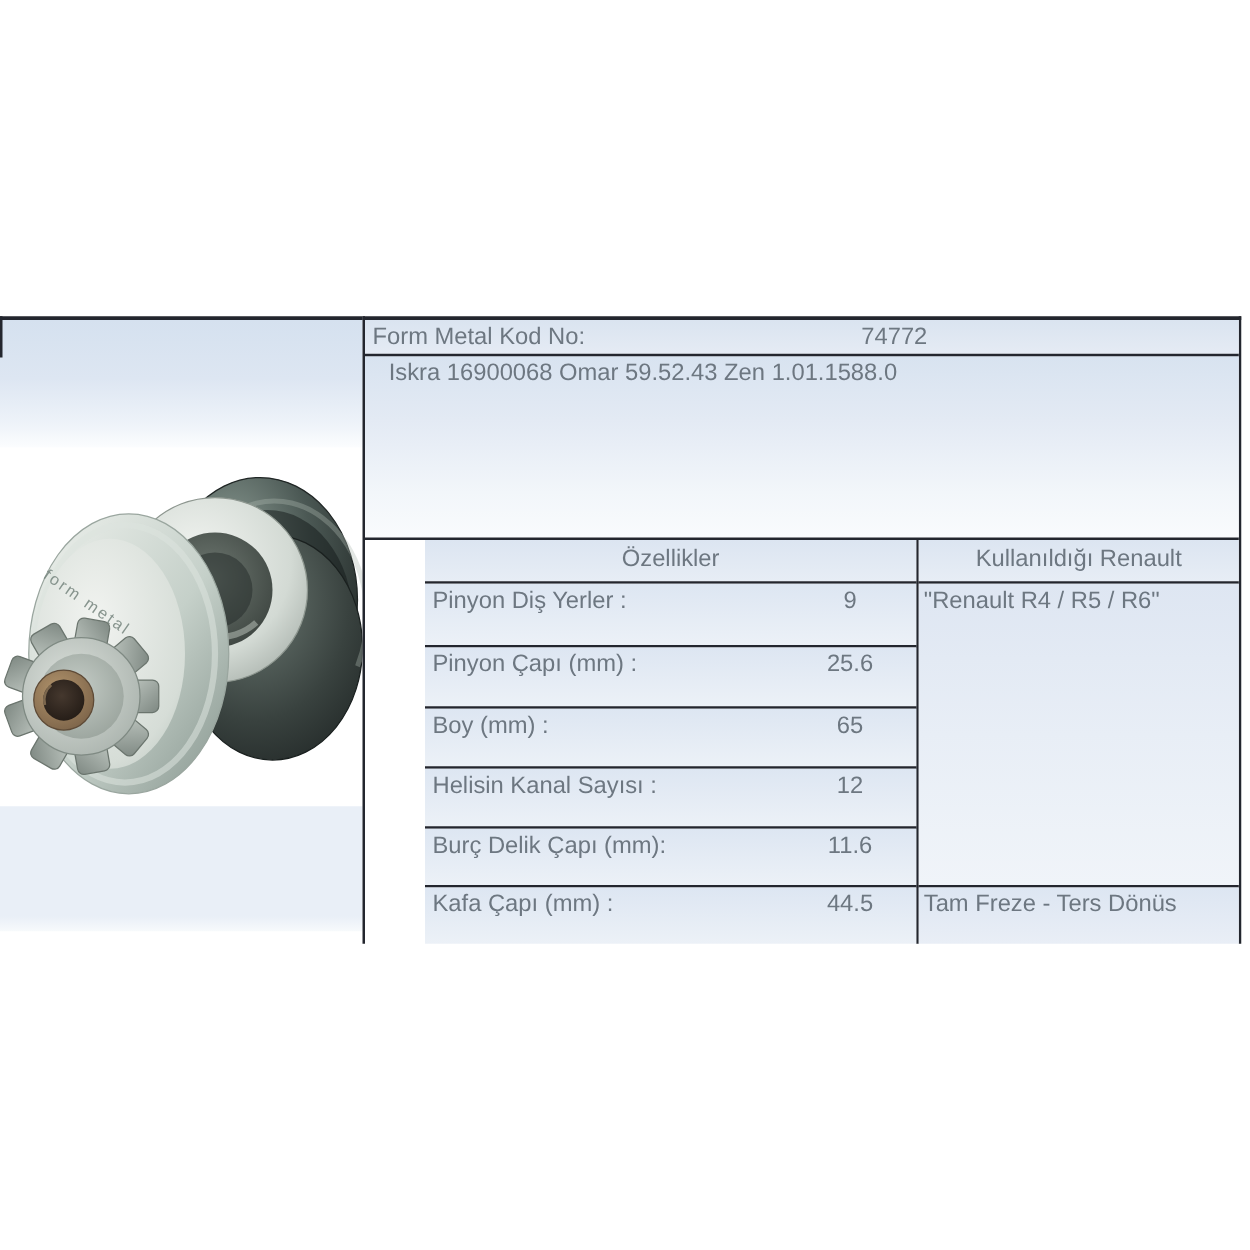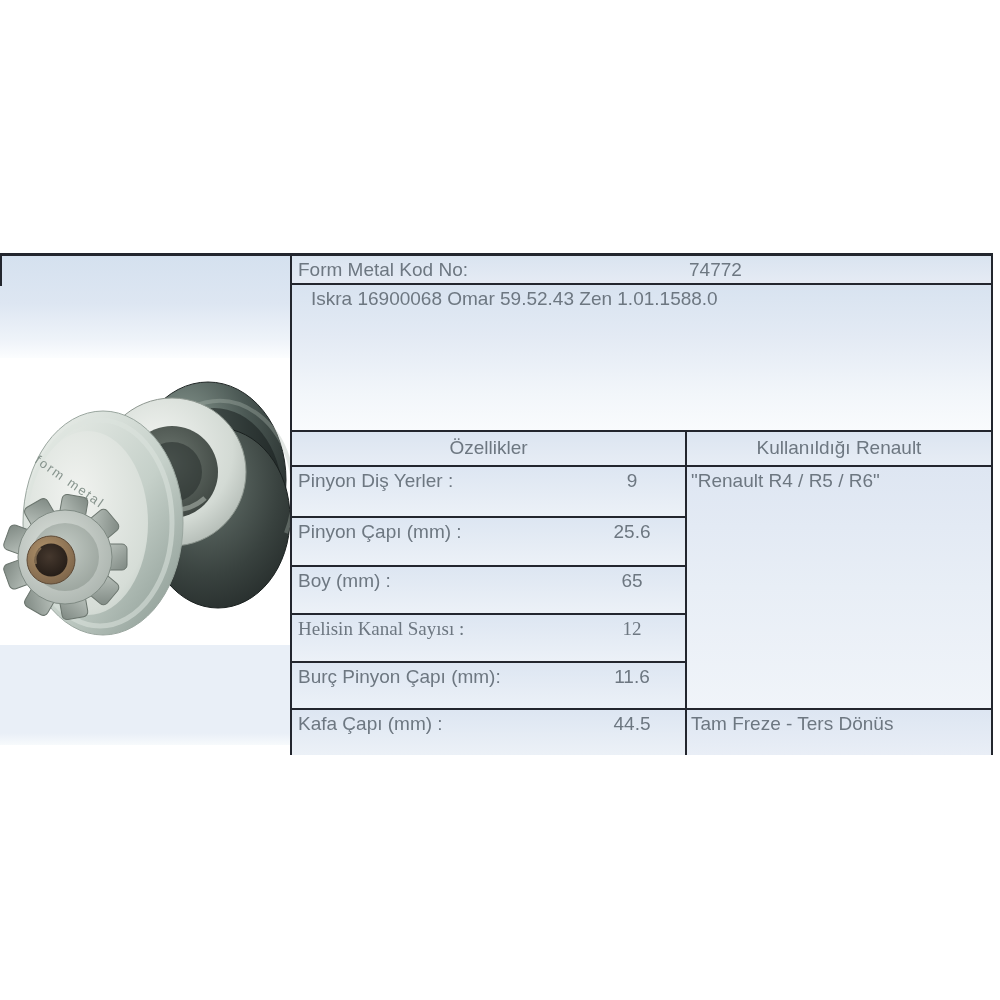--- a/index.html
+++ b/index.html
@@ -30,33 +30,33 @@
   .row-code {
     position:relative; height:29px; border-bottom:2px solid #23262e;
     background:linear-gradient(180deg,#dae4f0,#e5ebf4); padding:3px 0 0 6px;
   }
   .row-code .code-value { position:absolute; left:397px; top:3px; }
   .row-oem {
     height:147px; border-bottom:2px solid #23262e;
     background:linear-gradient(180deg,#d8e3f0 0%, #e3eaf4 35%, #f2f6fa 75%, #f9fbfd 100%);
     padding:3px 0 0 19px;
   }
-  .row-main { flex:1; display:flex; }
+  .row-main { flex:1; display:flex;padding-left:48px; }
   .col-l { width:395px; border-right:2px solid #23262e; display:flex; flex-direction:column; }
   .col-r { flex:1; display:flex; flex-direction:column; }
   .hcell {
     height:35px; border-bottom:2px solid #23262e; text-align:center; padding-top:5px;
     background:linear-gradient(180deg,#dce5f1,#e7edf5);
   }
   .dcell {
     position:relative; border-bottom:2px solid #23262e; padding:3px 0 0 6px;
     background:linear-gradient(180deg,#dde6f2,#ecf1f7);
   }
   .dcell .val { position:absolute; left:285px; top:3px; width:110px; text-align:center; }
-  .r1{height:51px;} .r2{height:49px;} .r3{height:48px;} .r4{height:48px;font-family:Liberation Serif, serif;} .r5{height:47px;}
+  .r1{height:51px;} .r2{height:49px;} .r3{height:48px;} .r4{height:48px;} .r5{height:47px;}
   .r6{flex:1; border-bottom:none;}
   .tallcell {
     height:243px; border-bottom:2px solid #23262e; padding:3px 0 0 4px;
     background:linear-gradient(180deg,#dee6f2 0%, #e8eef6 50%, #f0f4f9 100%);
   }
   .lastcell { flex:1; padding:3px 0 0 4px; background:linear-gradient(180deg,#dde6f2,#e9eef6); border-bottom:none; }
 </style>
 </head>
 <body>
 
@@ -198,21 +198,21 @@
         </div>
         <div class="dcell r3">
           <span>Boy (mm) :</span>
           <span class="val">65</span>
         </div>
         <div class="dcell r4">
           <span>Helisin Kanal Sayısı :</span>
           <span class="val">12</span>
         </div>
         <div class="dcell r5">
-          <span>Burç Pinyon Çapı (mm):</span>
+          <span>Burç Delik Çapı (mm):</span>
           <span class="val">11.6</span>
         </div>
         <div class="dcell r6">
           <span>Kafa Çapı (mm) :</span>
           <span class="val">44.5</span>
         </div>
       </div>
 
       <div class="col-r">
         <div class="hcell">Kullanıldığı Renault</div>

